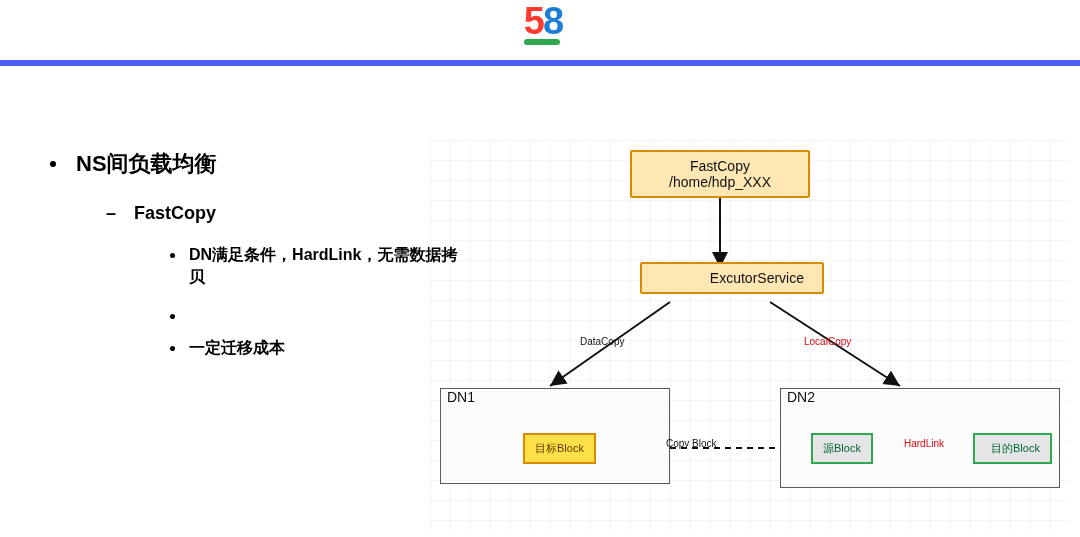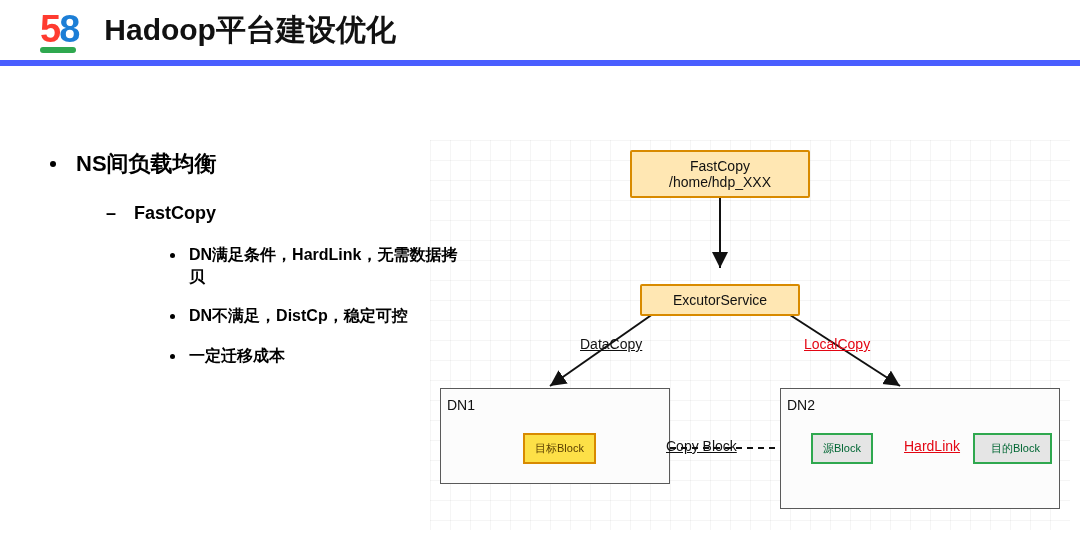--- a/index.html
+++ b/index.html
@@ -11,22 +11,23 @@
     color: #000;
     position: relative;
     overflow: hidden;
   }
   
   .header {
     width: 100%;
     height: 66px;
     display: flex;
     align-items: center;
-    padding-left: 40px;
+    padding-left: 32px;
     border-bottom: 6px solid #4a5eff;
+    flex-direction: column;
   }
   .logo {
     font-size: 38px;
     font-weight: 700;
     letter-spacing: -2px;
     margin-right: 26px;
   }
   .logo .d5 { color: #ff3b30; }
   .logo .d8 { color: #1c7ed6; }
   .logo-underline { display:block; height:6px; width:36px; background:#2fa84f; border-radius:3px; margin-top:-4px; }
@@ -70,87 +71,84 @@
     font-size: 14px;
     display: flex;
     flex-direction: column;
     align-items: center;
     justify-content: center;
     padding: 6px 18px;
     text-align: center;
     color: #111;
   }
   .box.fastcopy { left: 200px; top: 10px; width: 180px; }
-  .box.executor { left: 210px; top: 144px; width: 160px; }
+  .box.executor { left: 210px; top: 122px; width: 184px; align-items: flex-end; }
 
   .dn {
     position: absolute;
     border: 1px solid #5a5a5a;
     background: #fcfcfc;
   }
   .dn.dn1 { left: 10px; top: 248px; width: 230px; height: 96px; }
-  .dn.dn2 { left: 350px; top: 248px; width: 280px; height: 121px; }
-  .dn-label { position:absolute; top:8px; left:6px; font-size:14px; color:#111; }
+  .dn.dn2 { left: 350px; top: 248px; width: 280px; height: 100px; }
+  .dn-label { position:absolute; top:0; left:6px; font-size:14px; color:#111; }
 
   .blk {
     position:absolute;
     border: 2px solid #2fa84f;
     background: #e5e5e5;
     font-size: 11px;
     padding: 6px 10px;
     display: flex; align-items:center; justify-content:center;
     color:#063;
   }
   .blk.tgt { left: 82px; top: 44px; background:#fde047; border-color:#d88a00; color:#5a3e00;}
   .blk.src { left: 30px;  top: 44px; }
   .blk.dst { left: 192px; top: 44px; padding-left: 16px; }
 
   .lbl {
     position: absolute;
-    font-size: 14px;
+    font-size: 10px;
     color: #111;
     white-space: nowrap;
-    text-decoration: underline;
   }
   .lbl.red { color: #e30613; margin-left: 12px; }
 
   svg.edges {
     position:absolute;
     left:0; top:0;
     width:640px; height:390px;
     pointer-events:none;
   }
 </style>
 </head>
 <body>
 
 <div class="header">
   <div class="logo">
     <span class="d5">5</span><span class="d8">8</span>
     <span class="logo-underline"></span>
   </div>
-  <div class="title">Hadoop平台建设优化</div>
 </div>
 
 <div class="content">
   <div class="b1">
     <span class="dot"></span>
     <span>NS间负载均衡</span>
   </div>
   <div class="b2">
     <span class="dash">–</span>
     <span>FastCopy</span>
   </div>
   <div class="b3">
     <span class="dot"></span>
     <span>DN满足条件，HardLink，无需数据拷贝</span>
   </div>
   <div class="b3">
     <span class="dot"></span>
-    <span>DN不满足，DistCp，稳定可控</span>
   </div>
   <div class="b3">
     <span class="dot"></span>
     <span>一定迁移成本</span>
   </div>
 </div>
 
 <div class="diagram">
   <svg class="edges">
     <defs>

